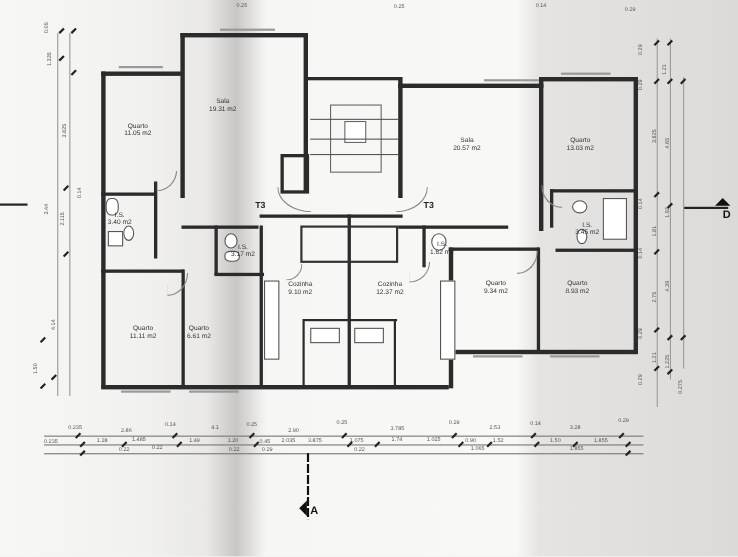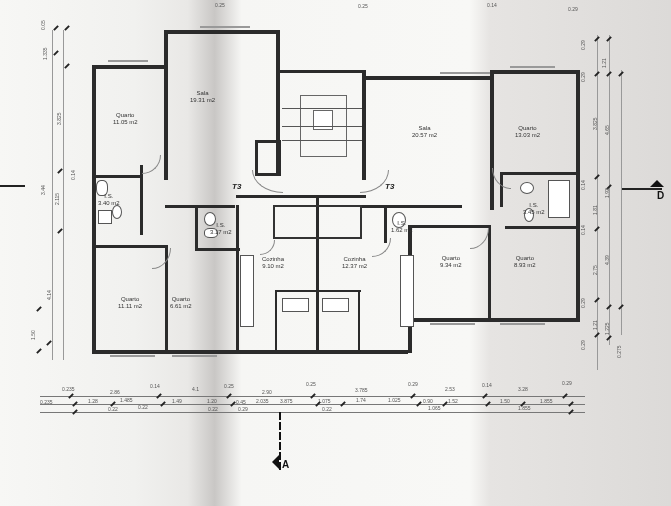--- a/index.html
+++ b/index.html
@@ -1,21 +1,21 @@
 <!DOCTYPE html>
 <html><head>
 <meta charset="utf-8">
 <style>
   html,body{margin:0;padding:0;}
   body{width:671px;height:506px;position:relative;overflow:hidden;background:#f3f3f1;font-family:"Liberation Sans",sans-serif;color:#222;}
   .paper{position:absolute;inset:0;background:linear-gradient(90deg,#f7f7f5 0%,#f1f1ef 20%,#e9e8e6 28%,#c9c7c5 32%,#f6f6f4 36%,#f8f8f6 70%,#e6e4e2 73%,#dcdad8 100%);}
   .wall{position:absolute;background:#2b2b2b;}
   .thin{position:absolute;background:#555;}
   .room-label{position:absolute;font-size:6px;text-align:center;line-height:7px;color:#333;white-space:nowrap;}
-  .tag{position:absolute;font-size:8px;font-weight:bold;color:#222;font-style:italic;}
+  .tag{position:absolute;font-size:8px;font-weight:bold;color:#222;}
   .dim{position:absolute;font-size:5px;color:#555;white-space:nowrap;}
   .dimv{position:absolute;font-size:5px;color:#555;white-space:nowrap;transform:rotate(-90deg);transform-origin:left top;}
   .hline{position:absolute;height:1px;background:#777;}
   .vline{position:absolute;width:1px;background:#999;}
   .tick{position:absolute;width:6px;height:2px;background:#222;transform:rotate(-45deg);}
   .door{position:absolute;border:1px solid #888;border-radius:0 0 100% 0;border-left:none;border-top:none;}
   .fixture{position:absolute;border:1px solid #555;background:#fff;}
   .section{position:absolute;font-size:10px;font-weight:bold;color:#111;}
 </style>
 </head>

